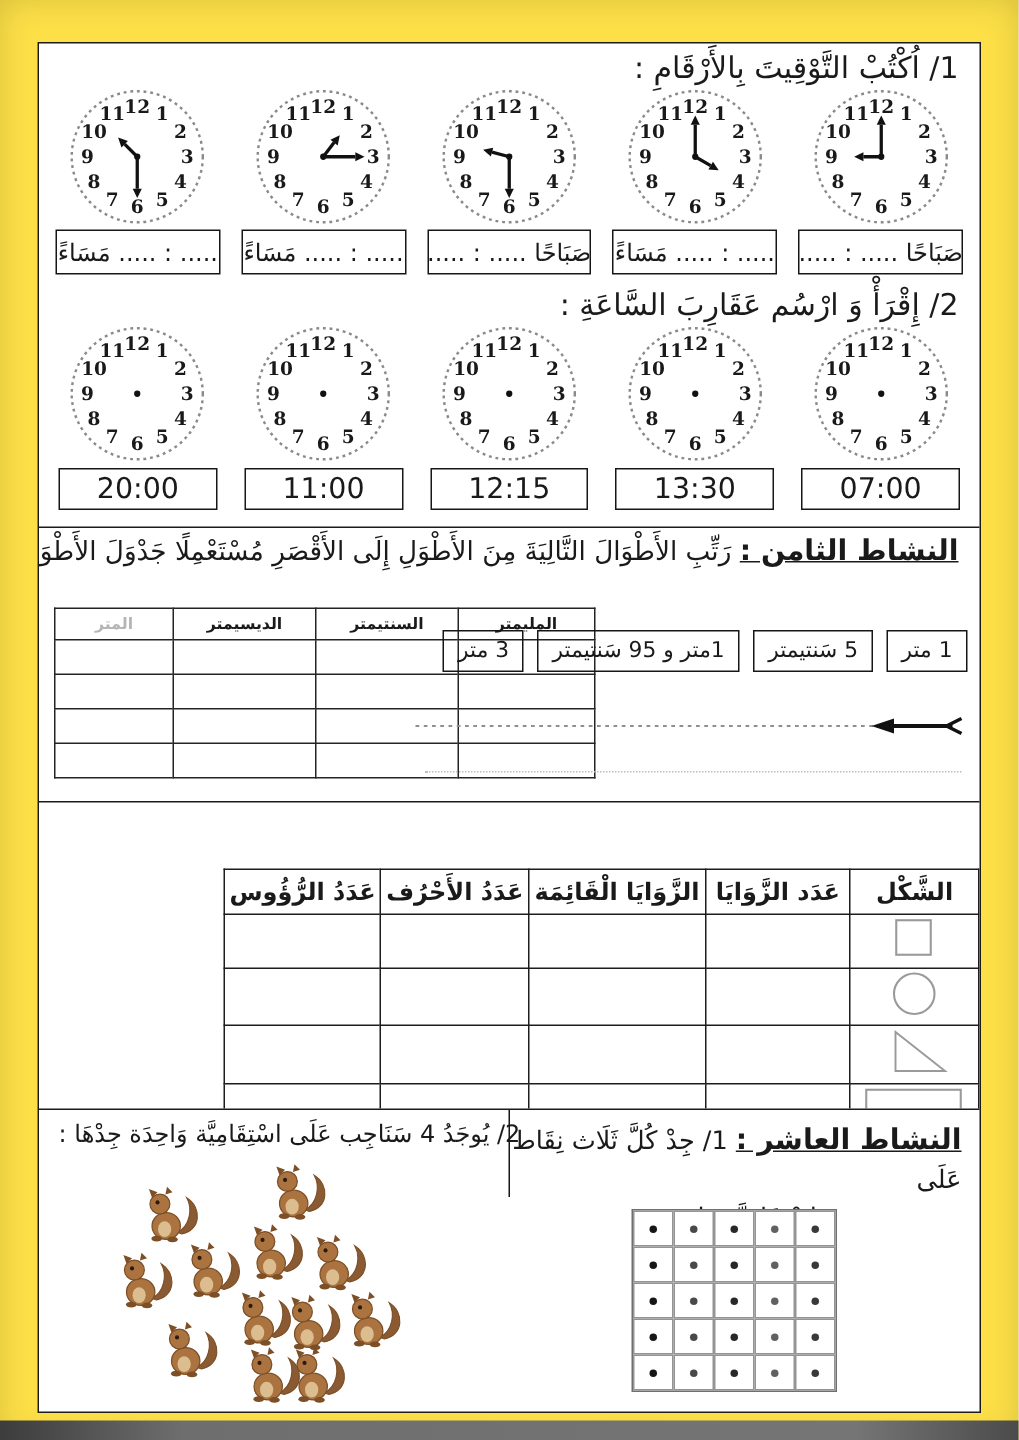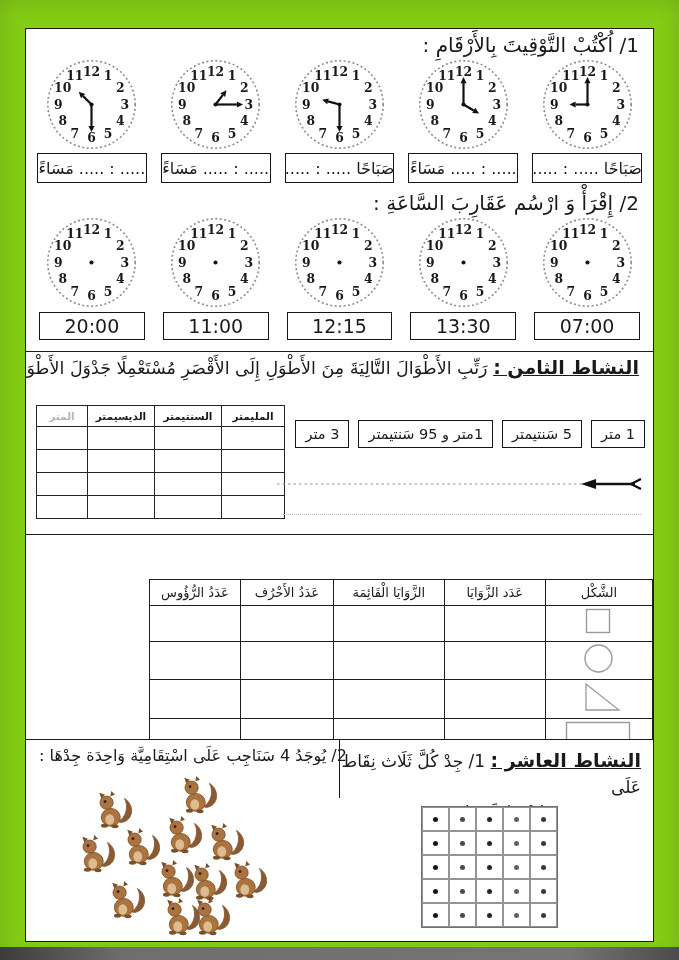--- a/index.html
+++ b/index.html
@@ -1,42 +1,42 @@
 <!DOCTYPE html>
 <html lang="ar"><head>
 <meta charset="utf-8">
 <style>
   html,body{margin:0;padding:0}
   body{width:679px;height:960px;position:relative;background:#fff;font-family:"DejaVu Sans",sans-serif;color:#1a1a1a;overflow:hidden}
-  .sheet{position:absolute;inset:0;background:#84cc16;box-shadow:inset 0 0 22px rgba(0,0,0,.15)}
+  .sheet{position:absolute;inset:0;background:#fde047;box-shadow:inset 0 0 22px rgba(0,0,0,.15)}
   .frame{position:absolute;left:25px;top:28px;width:629px;height:914px;border:1.6px solid #1b1b1b;box-sizing:border-box;background:#fff;display:flex;flex-direction:column}
   .sec{box-sizing:border-box;flex:none}
   .sec+.sec{border-top:1.6px solid #1b1b1b}
   #sec-clocks{height:322px;overflow:hidden}
   #sec-act8{height:183px;position:relative;overflow:hidden}
   #sec-act9{height:205px;position:relative;overflow:hidden}
   #sec-act10{flex:1;position:relative;overflow:hidden}
   .t-right{direction:rtl;text-align:right;padding:4px 14px 0 0;font-size:20px;white-space:nowrap}
   .actLabel{font-weight:bold;text-decoration:underline;font-size:19px}
   .row5{display:grid;grid-template-columns:repeat(5,1fr);padding:0 4px}
   .clockCell{display:flex;justify-content:center;align-items:center}
   .ansBox{height:28px;border:1.7px solid #161616;margin:1px 7px 0 7px;display:flex;align-items:center;justify-content:center;font-size:16px;direction:ltr;white-space:nowrap;overflow:hidden;letter-spacing:.5px}
   .timeBox{height:26px;border:1.8px solid #161616;margin:2px 9px 0 9px;display:flex;align-items:center;justify-content:center;font-size:19px;font-weight:normal}
   table{border-collapse:collapse}
   #table8{position:absolute;left:10px;top:53px;direction:rtl}
   #table8 th,#table8 td{border:1.4px solid #242424}
-  #table8 th{font-size:10.5px;font-weight:bold;padding:4px 1px;white-space:nowrap}
+  #table8 th{font-size:10.5px;font-weight:bold;padding:4px 15px;white-space:nowrap}
   #table8 td{height:20px}
   #table8 th.faint{color:#b5b5b5}
   #lenRow{position:absolute;right:8px;top:68px;direction:rtl;display:flex;gap:9px;align-items:center}
   .lenChip{border:1.6px solid #161616;padding:5px 9px;font-size:14.5px;white-space:nowrap;direction:rtl}
   #dotline1{position:absolute;right:8px;top:124px}
   #dotline2{position:absolute;right:12px;top:162px;width:358px;border-top:1.6px dotted #bdbdbd}
   #table9{position:absolute;left:123px;top:44px;direction:rtl}
-  #table9 th{border:1.6px solid #1d1d1d;font-size:13px;font-weight:normal;padding:5px 3px;white-space:nowrap}
+  #table9 th{border:1.6px solid #1d1d1d;font-size:16px;font-weight:bold;padding:5px 3px;white-space:nowrap}
   #table9 td{border:1.6px solid #1d1d1d;height:33px;text-align:center;vertical-align:middle}
   .rightBlock{position:absolute;right:0;top:0;width:312px;padding:6px 12px 0 0;direction:rtl;text-align:right;font-size:17px;line-height:1.5}
   .q1line2{text-align:center;direction:rtl;font-size:17px}
   .divider{position:absolute;right:313px;top:0;height:58px;border-left:1.7px solid #161616}
   #dotGrid{position:absolute;left:395px;top:66px;display:grid;grid-template-columns:repeat(5,27px);grid-auto-rows:24px;border:1.2px solid #6f6f6f;background:#fff}
   .dotCell{border:0.8px solid #949494;display:flex;align-items:center;justify-content:center}
   .dot{width:5px;height:5px;border-radius:50%;background:#161616}
   #q2text{position:absolute;left:6px;top:6px;width:322px;direction:rtl;text-align:center;font-size:16px;white-space:nowrap}
   #squirrels{position:absolute;left:14px;top:32px;width:322px;height:162px}
   .squirrel{position:absolute}

